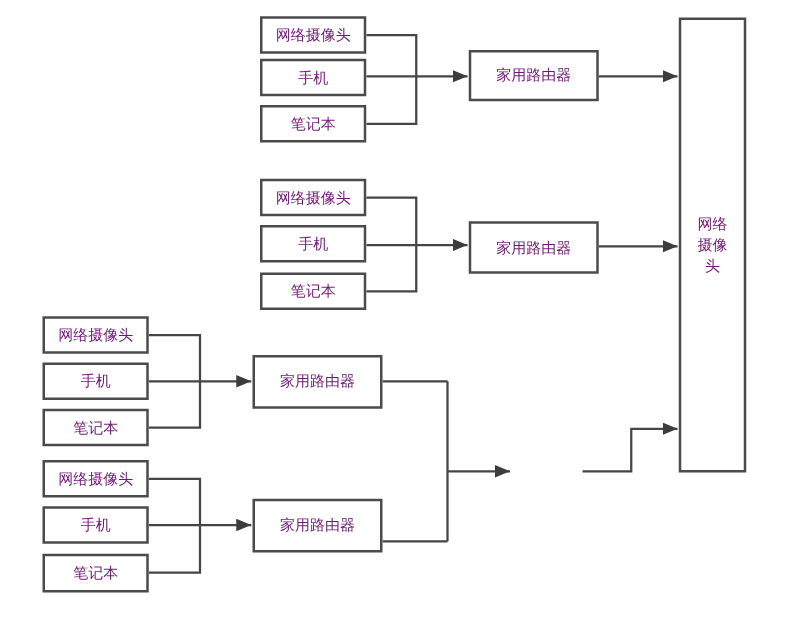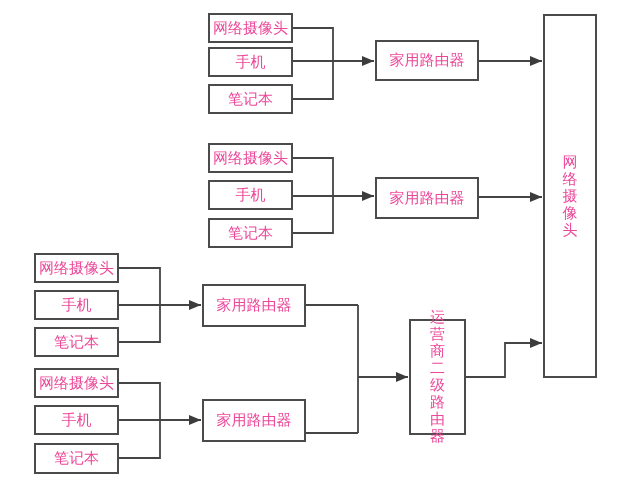--- a/index.html
+++ b/index.html
@@ -17,22 +17,22 @@
   .wires { position: absolute; left: 0; top: 0; }
   .wire { fill: none; stroke: #454545; stroke-width: 1.8px; }
   .node {
     position: absolute;
     box-sizing: border-box;
     background: #ffffff;
     border: 2px solid #4b4b4b;
     display: flex;
     align-items: center;
     justify-content: center;
-    color: #ec4899;
-    font-size: 15px;
+    color: #701a75;
+    font-size: 12px;
     text-align: center;
     z-index: 2;
   }
   .node .lbl { line-height: 17px; }
   .vwrap .lbl { width: 28px; word-break: break-all; }
 </style>
 </head>
 <body>
 
 <div class="canvas">
@@ -111,20 +111,17 @@
   <div class="node" style="left:375px; top:177px; width:104px; height:42px;">
       <span class="lbl">家用路由器</span>
     </div>
   <div class="node" style="left:202px; top:284px; width:104px; height:43px;">
       <span class="lbl">家用路由器</span>
     </div>
   <div class="node" style="left:202px; top:399px; width:104px; height:43px;">
       <span class="lbl">家用路由器</span>
     </div>
 
-  <div class="node vwrap" style="left:409px; top:319px; width:57px; height:116px;">
-      <span class="lbl">运营商二级路由器</span>
-    </div>
   <div class="node vwrap" style="left:543px; top:14px;  width:54px; height:364px;">
       <span class="lbl">网络摄像头</span>
     </div>
 
 </div>
 
 </body></html>

